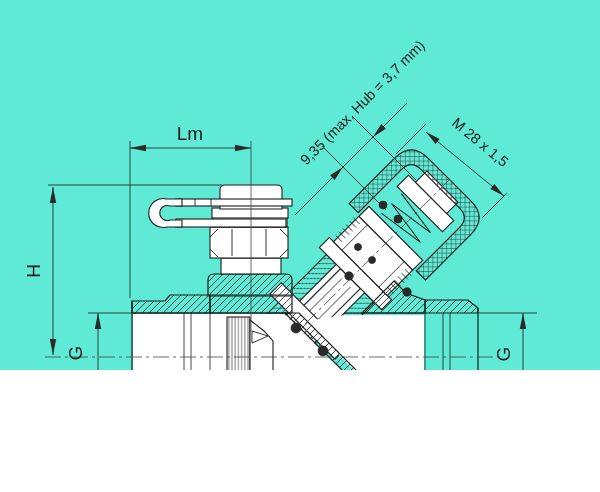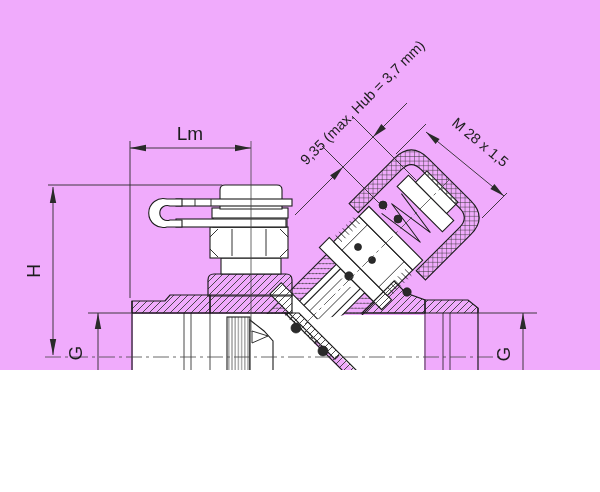--- a/index.html
+++ b/index.html
@@ -1,16 +1,16 @@
 <!DOCTYPE html>
 <html><head>
 <meta charset="utf-8">
 <style>
   html,body{margin:0;padding:0;background:#fff;}
-  .stage{position:relative;width:600px;height:370px;background:#f0abfc;overflow:hidden;
+  .stage{position:relative;width:600px;height:370px;background:#5eead4;overflow:hidden;
          font-family:"Liberation Sans", sans-serif;}
   svg{display:block;}
   text{fill:#1d1d1d;}
   .dimtxt{font-size:19px;}
   .dimtxt-sm{font-size:14.5px;}
 </style>
 </head>
 <body>
 
 <div class="stage">

